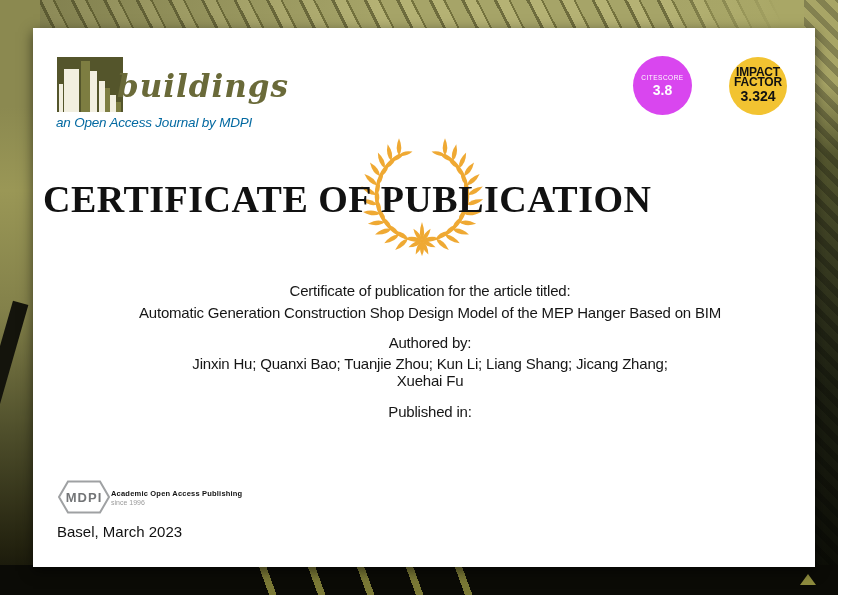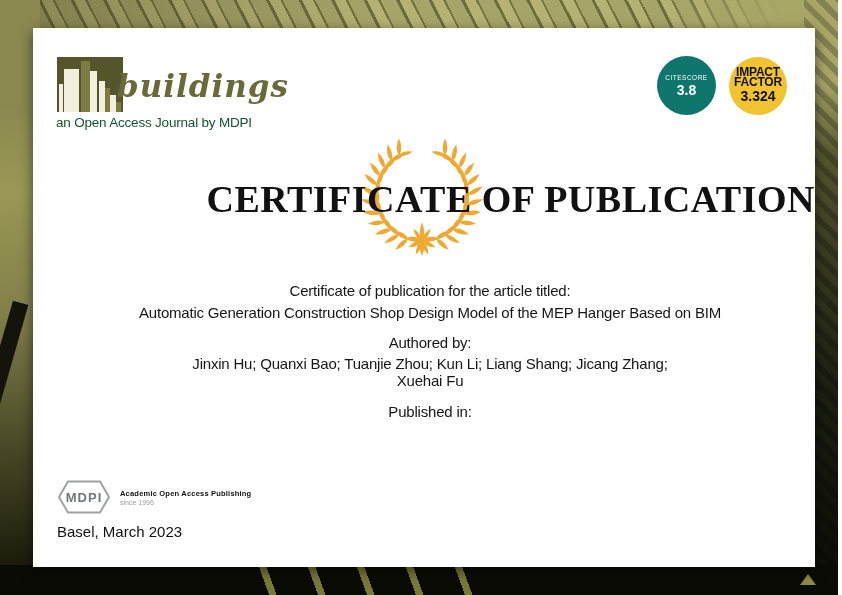--- a/index.html
+++ b/index.html
@@ -25,47 +25,47 @@
   .bg-tri{position:absolute;right:22px;bottom:10px;width:0;height:0;
     border-left:8px solid transparent;border-right:8px solid transparent;border-bottom:11px solid #8e8c3e;}
 
   
   .card{position:absolute;left:33px;top:28px;width:782px;height:539px;background:#fff;
     box-shadow:0 4px 12px rgba(0,0,0,.55);}
 
   .logo-icon{position:absolute;left:24px;top:29px;width:66px;height:55px;}
   .journal-name{position:absolute;left:84px;top:40px;font-family:"DejaVu Serif","Liberation Serif",serif;
     font-style:italic;font-weight:bold;font-size:31px;color:#6a6a39;letter-spacing:1px;}
-  .tagline{position:absolute;left:23px;top:87px;font-size:13.5px;color:#14532d;letter-spacing:-0.2px;}
+  .tagline{position:absolute;left:23px;top:87px;font-size:13.5px;color:#0369a1;letter-spacing:-0.2px;font-style:italic;}
 
   .badge{position:absolute;border-radius:50%;display:flex;flex-direction:column;align-items:center;justify-content:center;text-align:center;}
-  .badge-citescore{left:624px;top:28px;width:59px;height:59px;background:#0f766e;color:#fff;}
+  .badge-citescore{left:600px;top:28px;width:59px;height:59px;background:#d946ef;color:#fff;}
   .badge-citescore .b-label{font-size:6.5px;letter-spacing:.5px;}
   .badge-citescore .b-value{font-size:14px;font-weight:bold;margin-top:1px;}
   .badge-impact{left:696px;top:29px;width:58px;height:58px;background:#f2c331;color:#111;}
   .badge-impact .b-label{font-size:12px;font-weight:bold;line-height:9.5px;letter-spacing:-.2px;}
   .badge-impact .b-value{font-size:14px;font-weight:bold;margin-top:1px;}
 
   .wreath{position:absolute;left:314px;top:103px;width:150px;height:135px;z-index:1;}
-  .cert-title{position:absolute;left:0;top:149px;width:100%;margin:0;text-align:right;z-index:2;
-    font-family:"Liberation Serif",serif;font-weight:bold;font-size:38px;color:#111;letter-spacing:.5px;}
+  .cert-title{position:absolute;left:0;top:149px;width:100%;margin:0;text-align:left;z-index:2;
+    font-family:"Liberation Serif",serif;font-weight:bold;font-size:38px;color:#111;letter-spacing:.5px;padding-left:10px;}
 
   .cline{position:absolute;left:0;width:100%;margin:0;text-align:center;font-size:15px;color:#161616;letter-spacing:-.2px;padding-left:6px;}
   .l-intro{top:254px;}
   .l-article{top:276px;}
   .l-authored{top:306px;}
   .l-authors{top:328px;line-height:16.5px;}
   .l-published{top:375px;text-align:center;}
   .l-journal{top:398px;}
   .it-b{font-style:italic;font-weight:bold;}
   .b{font-weight:bold;}
 
   .mdpi-group{position:absolute;left:24px;top:450px;display:flex;align-items:center;}
   .mdpi-hex{width:54px;height:38px;}
-  .mdpi-text{margin-left:9px;padding-left:0px;}
+  .mdpi-text{padding-left:0px;}
   .mdpi-desc{font-size:7.5px;font-weight:bold;color:#111;letter-spacing:.2px;}
   .mdpi-since{font-size:7px;color:#9b9b9b;margin-top:1px;}
   .place-date{position:absolute;left:24px;top:495px;font-size:15px;color:#111;}
 </style>
 </head>
 <body>
 
 <div class="stage">
   <div class="bg-top"></div>
   <div class="bg-left"></div>

